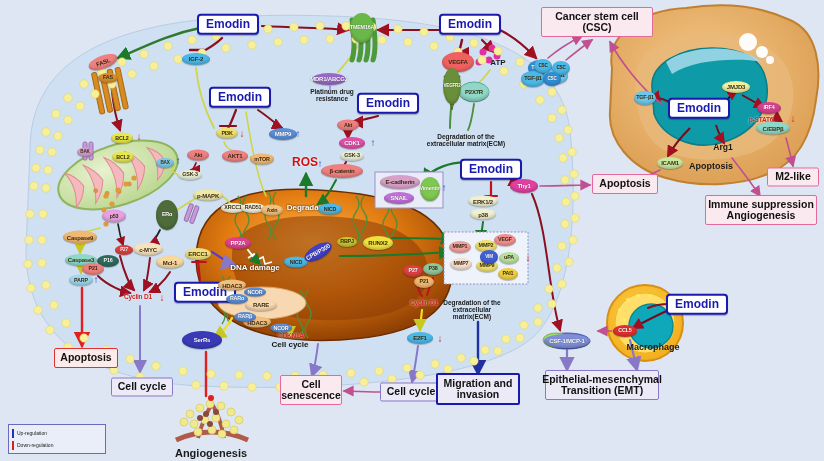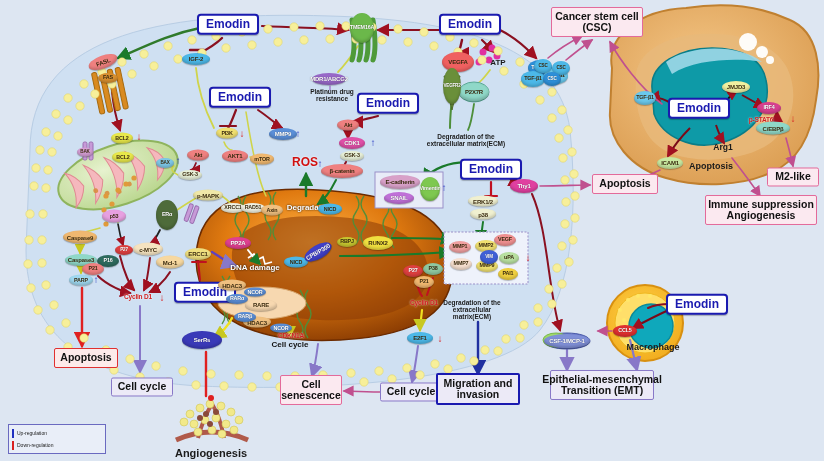--- a/index.html
+++ b/index.html
@@ -556,30 +556,30 @@
 
   <div id="nodes-layer">
       <div class="node emodin" style="left: 228px; top: 24px;">Emodin</div>
       <div class="node emodin" style="left: 240px; top: 97px;">Emodin</div>
       <div class="node emodin" style="left: 470px; top: 24px;">Emodin</div>
       <div class="node emodin" style="left: 388px; top: 103px;">Emodin</div>
       <div class="node emodin" style="left: 491px; top: 169px;">Emodin</div>
       <div class="node emodin" style="left: 205px; top: 292px;">Emodin</div>
       <div class="node emodin" style="left: 699px; top: 108px;">Emodin</div>
       <div class="node emodin" style="left: 697px; top: 304px;">Emodin</div>
-      <div class="node outbox pink" style="left: 597px; top: 22px; width: 92px; min-height: 30px; display: flex; align-items: center; justify-content: center; box-sizing: border-box;">Cancer stem cell<br>(CSC)</div>
+      <div class="node outbox pink" style="left: 597px; top: 22px; width: 112px; min-height: 30px; display: flex; align-items: center; justify-content: center; box-sizing: border-box;">Cancer stem cell<br>(CSC)</div>
       <div class="node outbox pink" style="left: 625px; top: 184px; width: 66px; min-height: 20px; display: flex; align-items: center; justify-content: center; box-sizing: border-box;">Apoptosis</div>
       <div class="node outbox pink" style="left: 793px; top: 177px; width: 52px; min-height: 18px; display: flex; align-items: center; justify-content: center; box-sizing: border-box;">M2-like</div>
       <div class="node outbox pink" style="left: 761px; top: 210px; width: 112px; min-height: 28px; display: flex; align-items: center; justify-content: center; box-sizing: border-box;">Immune suppression<br>Angiogenesis</div>
       <div class="node outbox red" style="left: 86px; top: 358px; width: 64px; min-height: 20px; display: flex; align-items: center; justify-content: center; box-sizing: border-box;">Apoptosis</div>
       <div class="node outbox purple" style="left: 142px; top: 387px; width: 62px; min-height: 18px; display: flex; align-items: center; justify-content: center; box-sizing: border-box;">Cell cycle</div>
       <div class="node outbox pink" style="left: 311px; top: 390px; width: 62px; min-height: 28px; display: flex; align-items: center; justify-content: center; box-sizing: border-box;">Cell<br>senescence</div>
       <div class="node outbox purple" style="left: 411px; top: 392px; width: 62px; min-height: 18px; display: flex; align-items: center; justify-content: center; box-sizing: border-box;">Cell cycle</div>
       <div class="node outbox navy" style="left: 478px; top: 389px; width: 84px; min-height: 30px; display: flex; align-items: center; justify-content: center; box-sizing: border-box;">Migration and<br>invasion</div>
-      <div class="node outbox purple" style="left: 602px; top: 385px; width: 104px; min-height: 28px; display: flex; align-items: center; justify-content: center; box-sizing: border-box;">Epithelial-mesenchymal<br>Transition (EMT)</div>
+      <div class="node outbox purple" style="left: 602px; top: 385px; width: 114px; min-height: 28px; display: flex; align-items: center; justify-content: center; box-sizing: border-box;">Epithelial-mesenchymal<br>Transition (EMT)</div>
       <div class="plain small" style="left: 332px; top: 95px;">Platinum drug<br>resistance</div>
       <div class="plain" style="left: 498px; top: 63px;">ATP</div>
       <div class="plain small" style="left: 466px; top: 140px;">Degradation of the<br>extracellular matrix(ECM)</div>
       <div class="plain small" style="left: 472px; top: 310px;">Degradation of the<br>extracellular<br>matrix(ECM)</div>
       <div class="plain" style="left: 711px; top: 167px; font-size: 9px;">Apoptosis</div>
       <div class="plain" style="left: 653px; top: 348px; font-size: 9px;">Macrophage</div>
       <div class="plain" style="left: 723px; top: 148px; font-size: 8.5px;">Arg1</div>
       <div class="plain" style="left: 211px; top: 453px; font-size: 11px;">Angiogenesis</div>
       <div class="plain" style="left: 290px; top: 345px; color: rgb(17, 17, 17);">Cell cycle</div>
       <div class="plain" style="left: 255px; top: 268px; color: rgb(255, 255, 255); text-shadow: rgb(0, 0, 0) 0px 0px 2px;">DNA damage</div>

